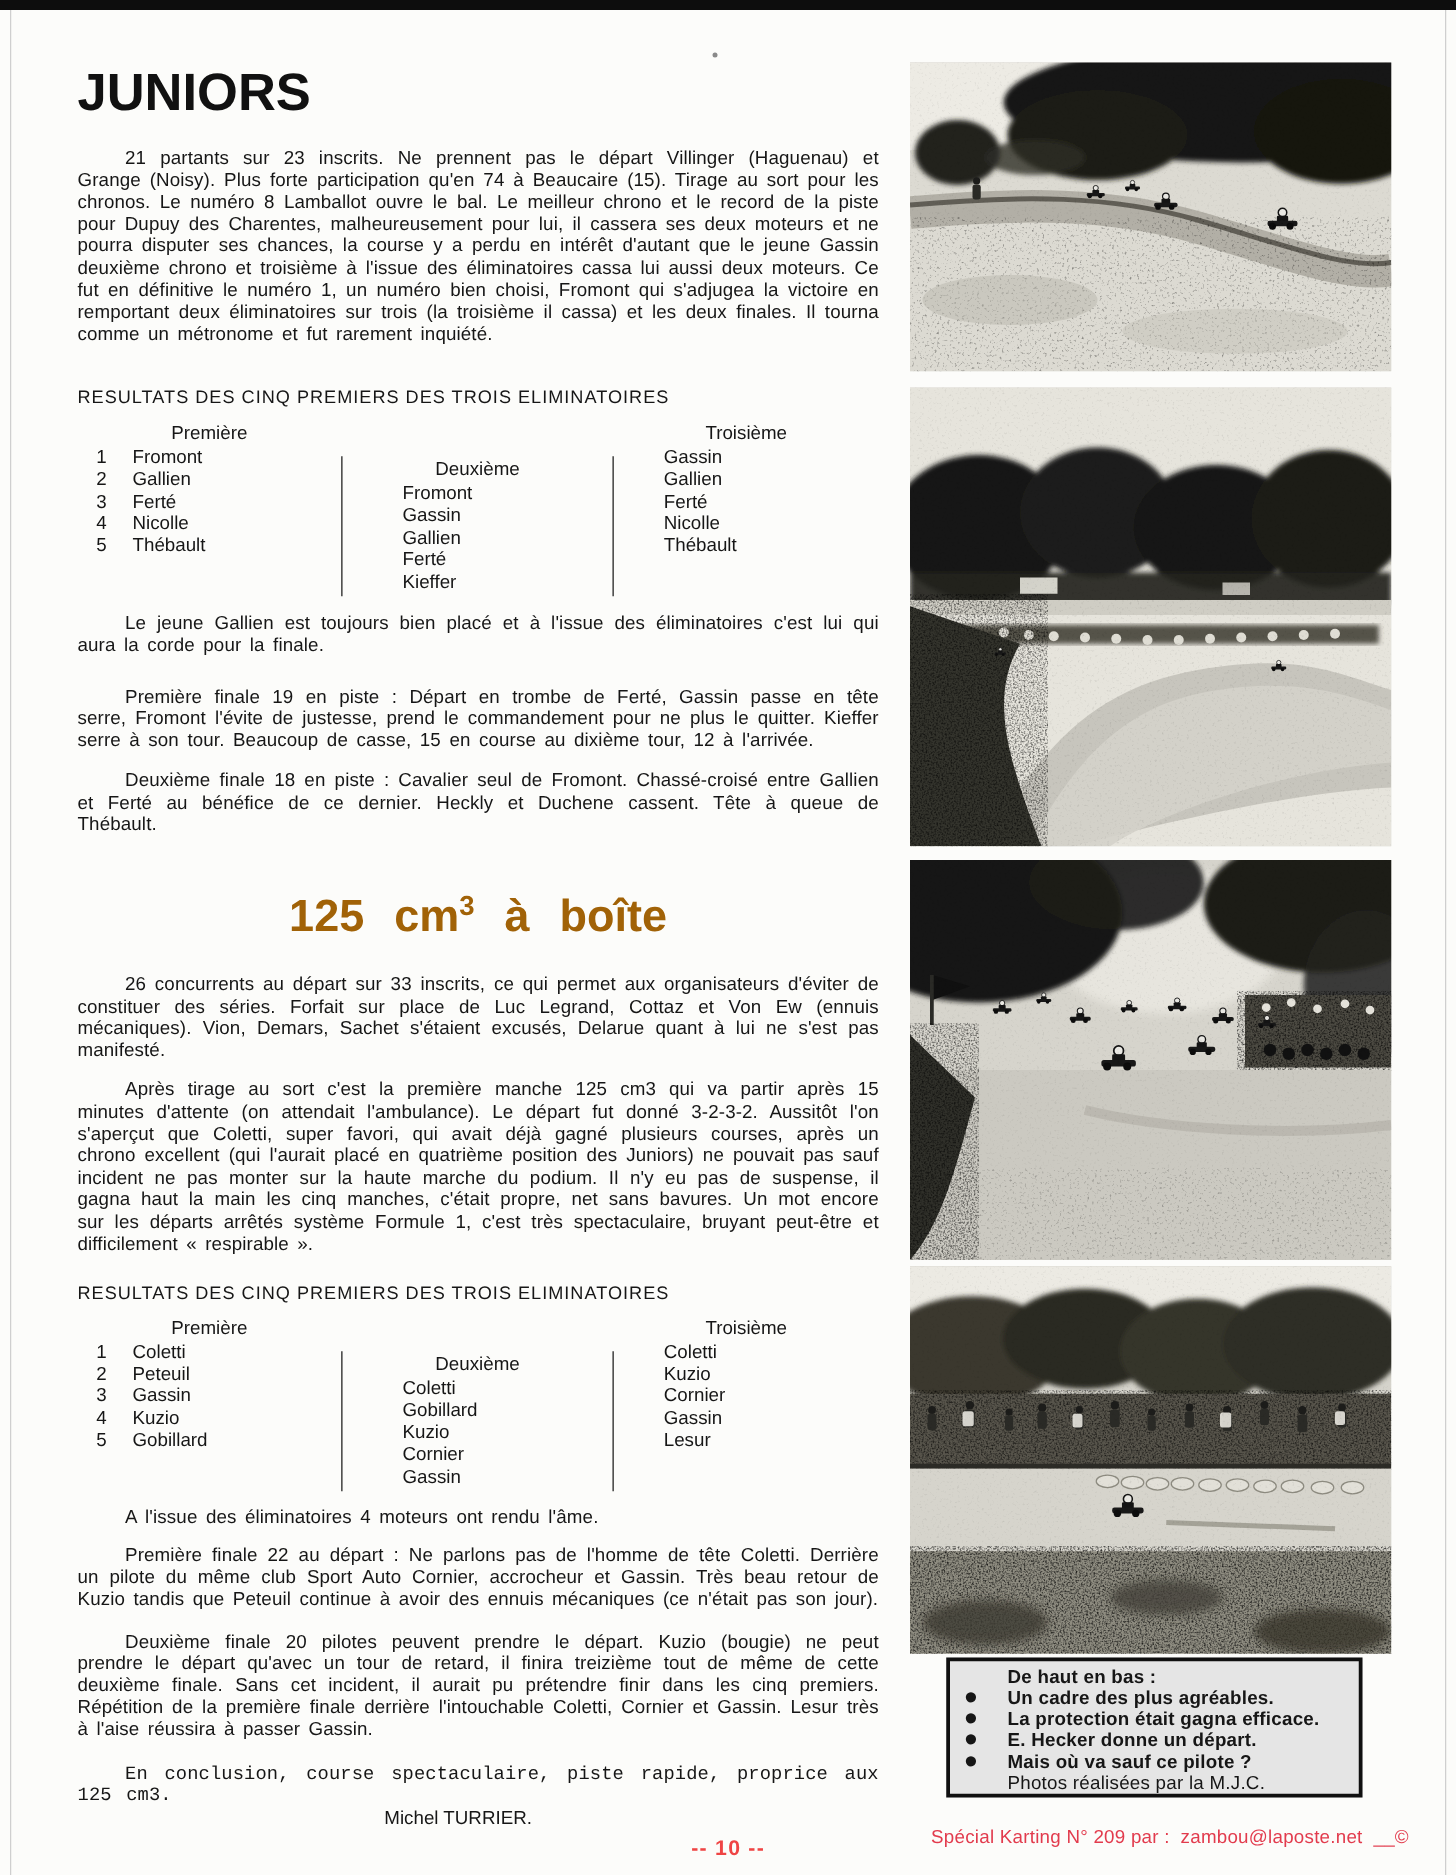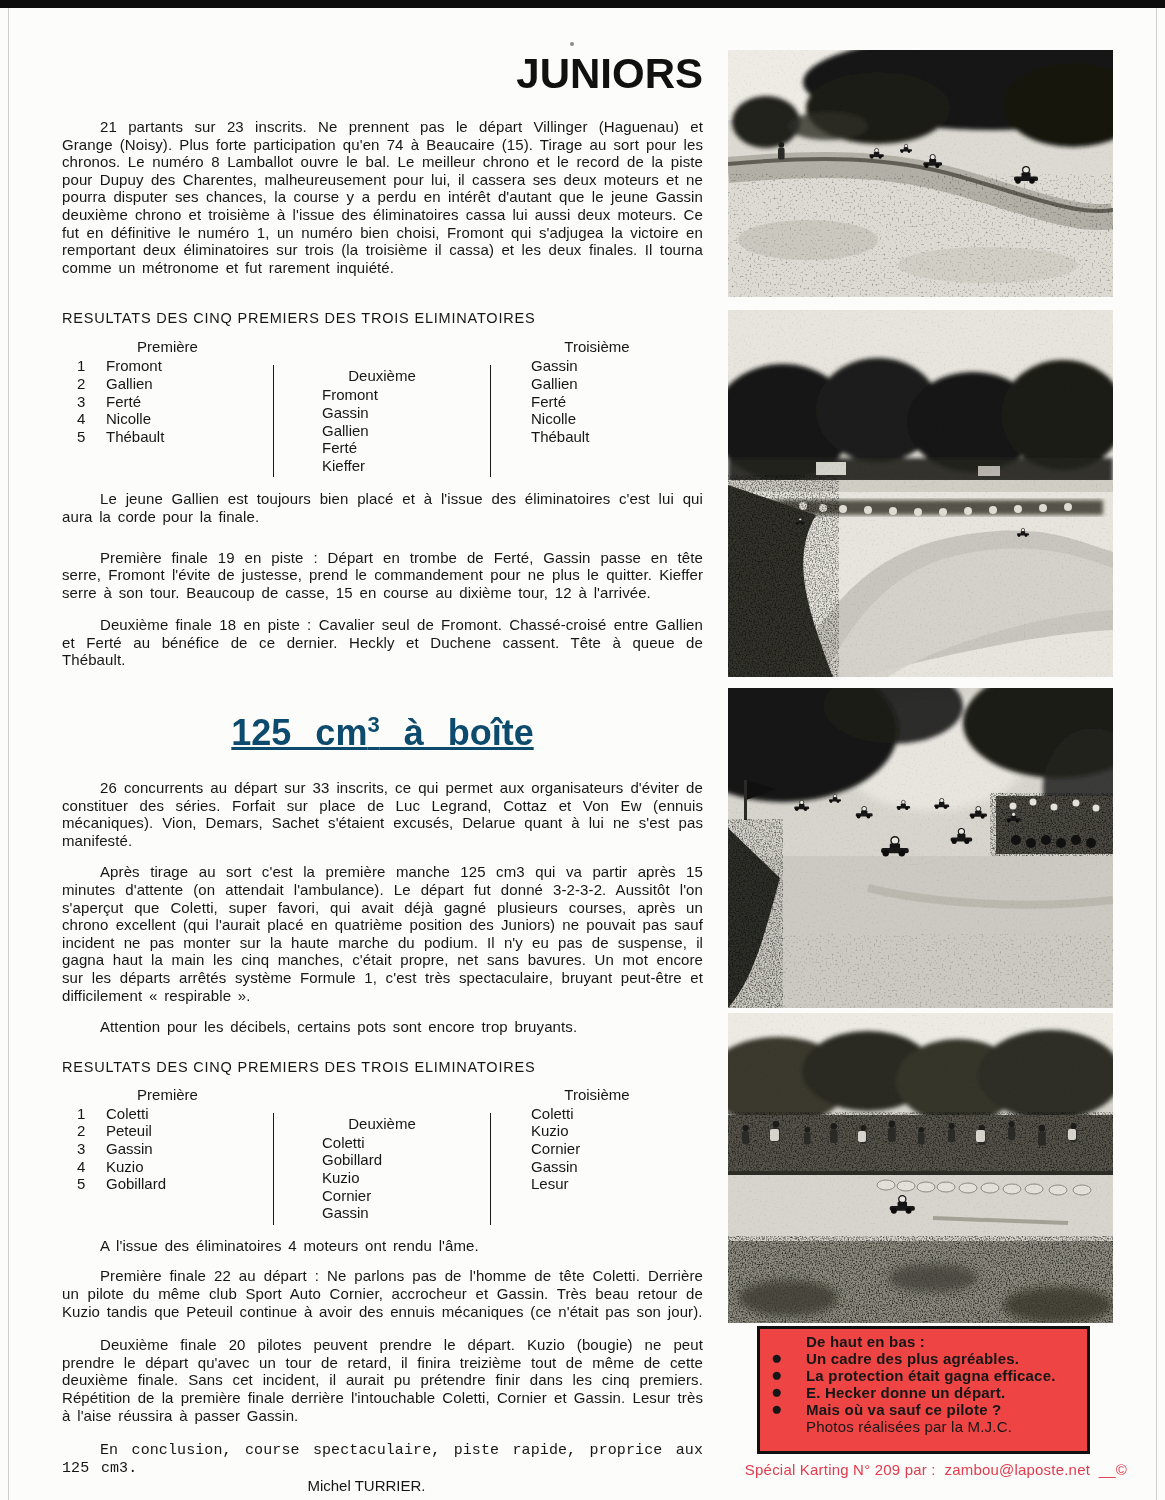--- a/index.html
+++ b/index.html
@@ -4,51 +4,51 @@
 <style>
   html,body{margin:0;padding:0;background:#e9e9e9;}
   .page{position:relative;width:1165px;height:1500px;background:#fcfcfa;overflow:hidden;
         font-family:"Liberation Sans",sans-serif;color:#161616;}
   .topbar{position:absolute;left:0;top:0;width:1165px;height:8px;background:#0d0d0d;}
   .edge-l{position:absolute;left:8px;top:8px;bottom:0;width:1px;background:#cfcfcf;}
   .edge-r{position:absolute;left:1156px;top:8px;bottom:0;width:1px;background:#cfcfcf;}
   .dust{position:absolute;left:570px;top:42px;width:4px;height:4px;border-radius:50%;background:#8a8a8a;}
 
   .left-col{position:absolute;left:62px;top:0;width:641px;}
-  .article-title{margin:50px 0 0 0;text-align:right;font-size:42px;font-weight:bold;
+  .article-title{margin:50px 0 0 0;text-align:left;font-size:42px;font-weight:bold;
                  letter-spacing:0px;color:#111;}
   .para{margin:0;font-size:15px;line-height:17.6px;text-align:justify;text-indent:38px;
         word-spacing:2.5px;letter-spacing:.1px;}
   .results-heading{margin:0;font-size:14.5px;font-weight:400;letter-spacing:.8px;}
 
   .rtable{display:grid;grid-template-columns:211px 218px 212px;}
   .rcol{padding-bottom:3px;}
   .rcol.mid{border-left:1.5px solid #1a1a1a;border-right:1.5px solid #1a1a1a;margin-top:29px;}
   .rhead{text-align:center;font-size:15px;line-height:21px;}
   .rrow{position:relative;font-size:15px;line-height:17.6px;padding-left:44px;}
   .rcol.c2 .rrow{padding-left:48px;}
   .rcol.c3 .rrow{padding-left:40px;}
   .rrow .pos{position:absolute;left:15px;}
 
-  .section-title{margin:0;text-align:center;font-size:36px;font-weight:bold;word-spacing:14px;color:#0c4a6e;text-decoration:underline;}
+  .section-title{margin:0;text-align:center;font-size:36px;font-weight:bold;word-spacing:14px;color:#a16207;}
   .section-title sup{font-size:22px;}
 
   .byline{margin:0;font-size:15px;text-align:center;padding-right:32px;}
   .pagenum{margin:6px 0 0 0;padding-left:400px;text-align:center;font-size:17px;font-weight:bold;
            color:#ef4444;letter-spacing:1px;}
 
   .photo{position:absolute;left:728px;width:385px;background:#d8d6cf;}
   .photo svg{display:block;width:100%;height:100%;}
   #photo1{top:50px;height:247px;}
   #photo2{top:310px;height:367px;}
   #photo3{top:688px;height:320px;}
   #photo4{top:1013px;height:310px;}
 
-  .caption-box{position:absolute;left:757px;top:1326px;width:333px;height:128px;
-               border:3px solid #101010;box-sizing:border-box;padding:4px 4px 2px 0;background:#ef4444;}
+  .caption-box{position:absolute;left:757px;top:1326px;width:333px;height:112px;
+               border:3px solid #101010;box-sizing:border-box;padding:4px 4px 2px 0;background:#e5e5e5;}
   .cap-line{position:relative;padding-left:46px;font-size:15px;font-weight:bold;line-height:17px;
             letter-spacing:.2px;white-space:nowrap;}
   .cap-bullet{position:absolute;left:11px;top:-1px;font-size:19px;line-height:17px;}
   .cap-credit{font-weight:400;}
 
   .footer-credit{position:absolute;left:736px;top:1461px;width:400px;text-align:center;
                  font-size:15px;color:#e23b4d;white-space:pre;letter-spacing:.2px;}
 </style>
 </head>
 <body>
@@ -95,21 +95,20 @@
     </div>
 
     <p class="para" style="margin-top:13px;">Le jeune Gallien est toujours bien placé et à l'issue des éliminatoires c'est lui qui aura la corde pour la finale.</p>
     <p class="para" style="margin-top:23px;">Première finale 19 en piste : Départ en trombe de Ferté, Gassin passe en tête serre, Fromont l'évite de justesse, prend le commandement pour ne plus le quitter. Kieffer serre à son tour. Beaucoup de casse, 15 en course au dixième tour, 12 à l'arrivée.</p>
     <p class="para" style="margin-top:15px;">Deuxième finale 18 en piste : Cavalier seul de Fromont. Chassé-croisé entre Gallien et Ferté au bénéfice de ce dernier. Heckly et Duchene cassent. Tête à queue de Thébault.</p>
 
     <h2 class="section-title" style="margin-top:43px;"><span>125 cm</span><sup>3</sup><span> à boîte</span></h2>
 
     <p class="para" style="margin-top:25px;">26 concurrents au départ sur 33 inscrits, ce qui permet aux organisateurs d'éviter de constituer des séries. Forfait sur place de Luc Legrand, Cottaz et Von Ew (ennuis mécaniques). Vion, Demars, Sachet s'étaient excusés, Delarue quant à lui ne s'est pas manifesté.</p>
     <p class="para" style="margin-top:14px;">Après tirage au sort c'est la première manche 125 cm3 qui va partir après 15 minutes d'attente (on attendait l'ambulance). Le départ fut donné 3-2-3-2. Aussitôt l'on s'aperçut que Coletti, super favori, qui avait déjà gagné plusieurs courses, après un chrono excellent (qui l'aurait placé en quatrième position des Juniors) ne pouvait pas sauf incident ne pas monter sur la haute marche du podium. Il n'y eu pas de suspense, il gagna haut la main les cinq manches, c'était propre, net sans bavures. Un mot encore sur les départs arrêtés système Formule 1, c'est très spectaculaire, bruyant peut-être et difficilement « respirable ».</p>
-    <p class="para" style="margin-top:14px;">Attention pour les décibels, certains pots sont encore trop bruyants.</p>
 
     <p class="results-heading" style="margin-top:23px;">RESULTATS DES CINQ PREMIERS DES TROIS ELIMINATOIRES</p>
 
     <div class="rtable" style="margin-top:9px;">
       <div class="rcol c1">
         <div class="rhead">Première</div>
         <div class="rrow"><span class="pos">1</span><span>Coletti</span></div>
         <div class="rrow"><span class="pos">2</span><span>Peteuil</span></div>
         <div class="rrow"><span class="pos">3</span><span>Gassin</span></div>
         <div class="rrow"><span class="pos">4</span><span>Kuzio</span></div>

